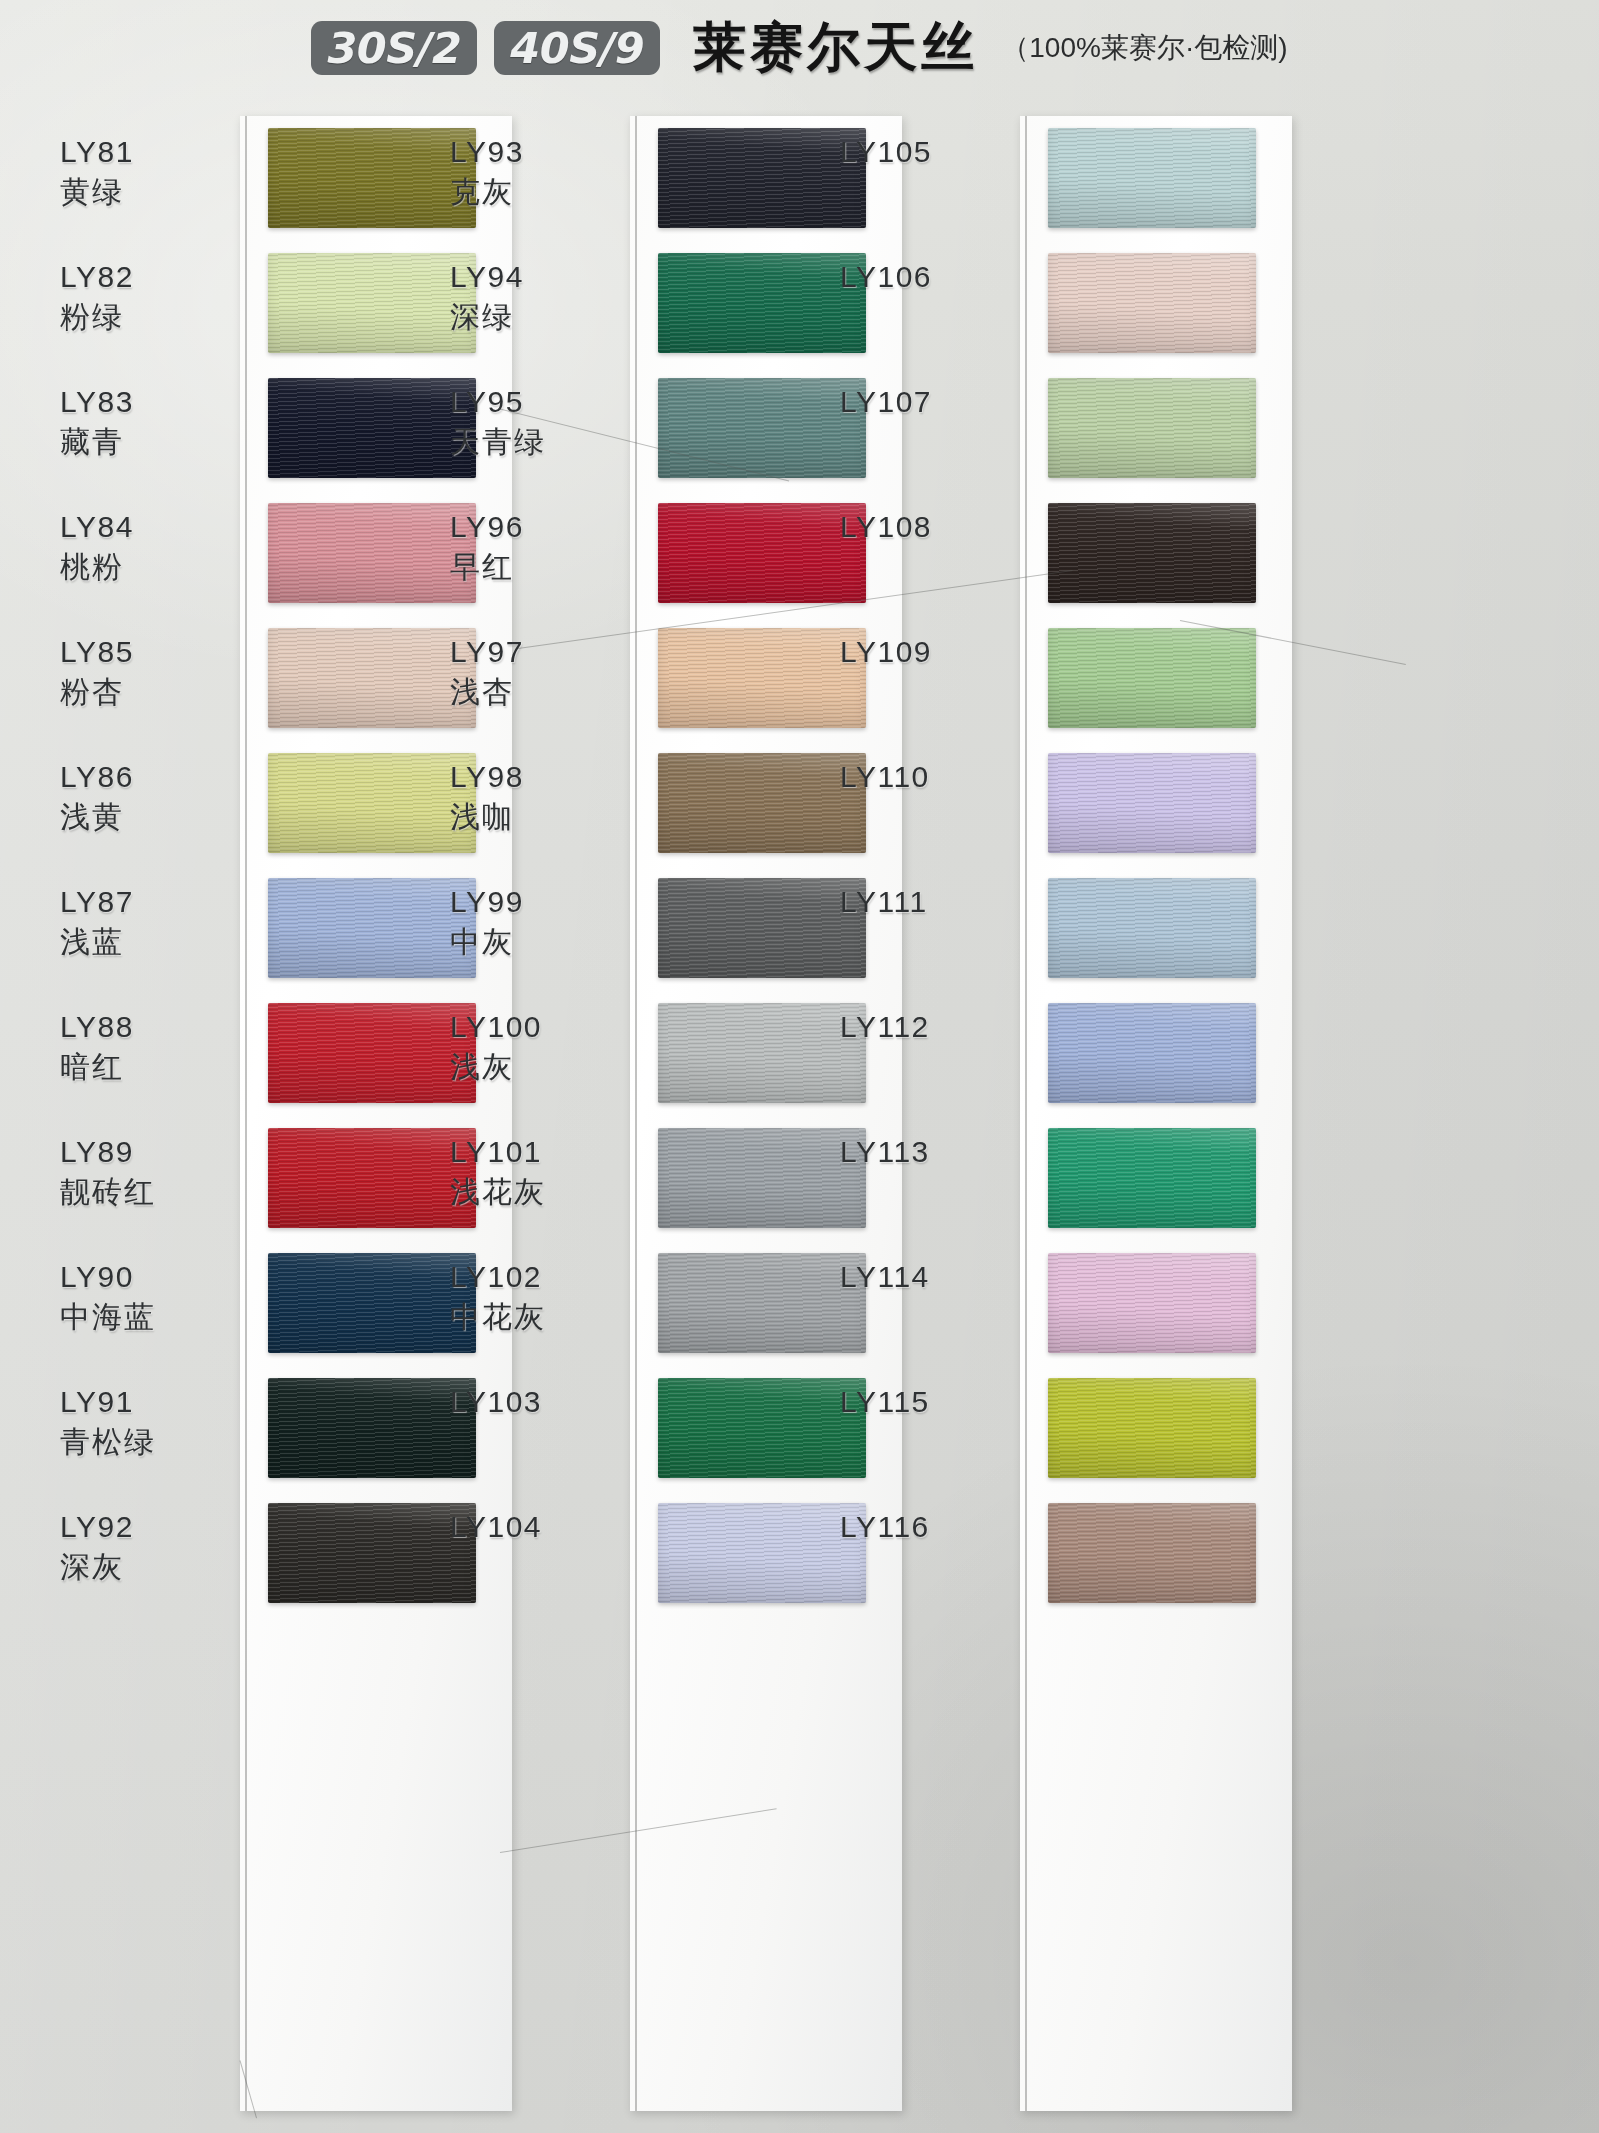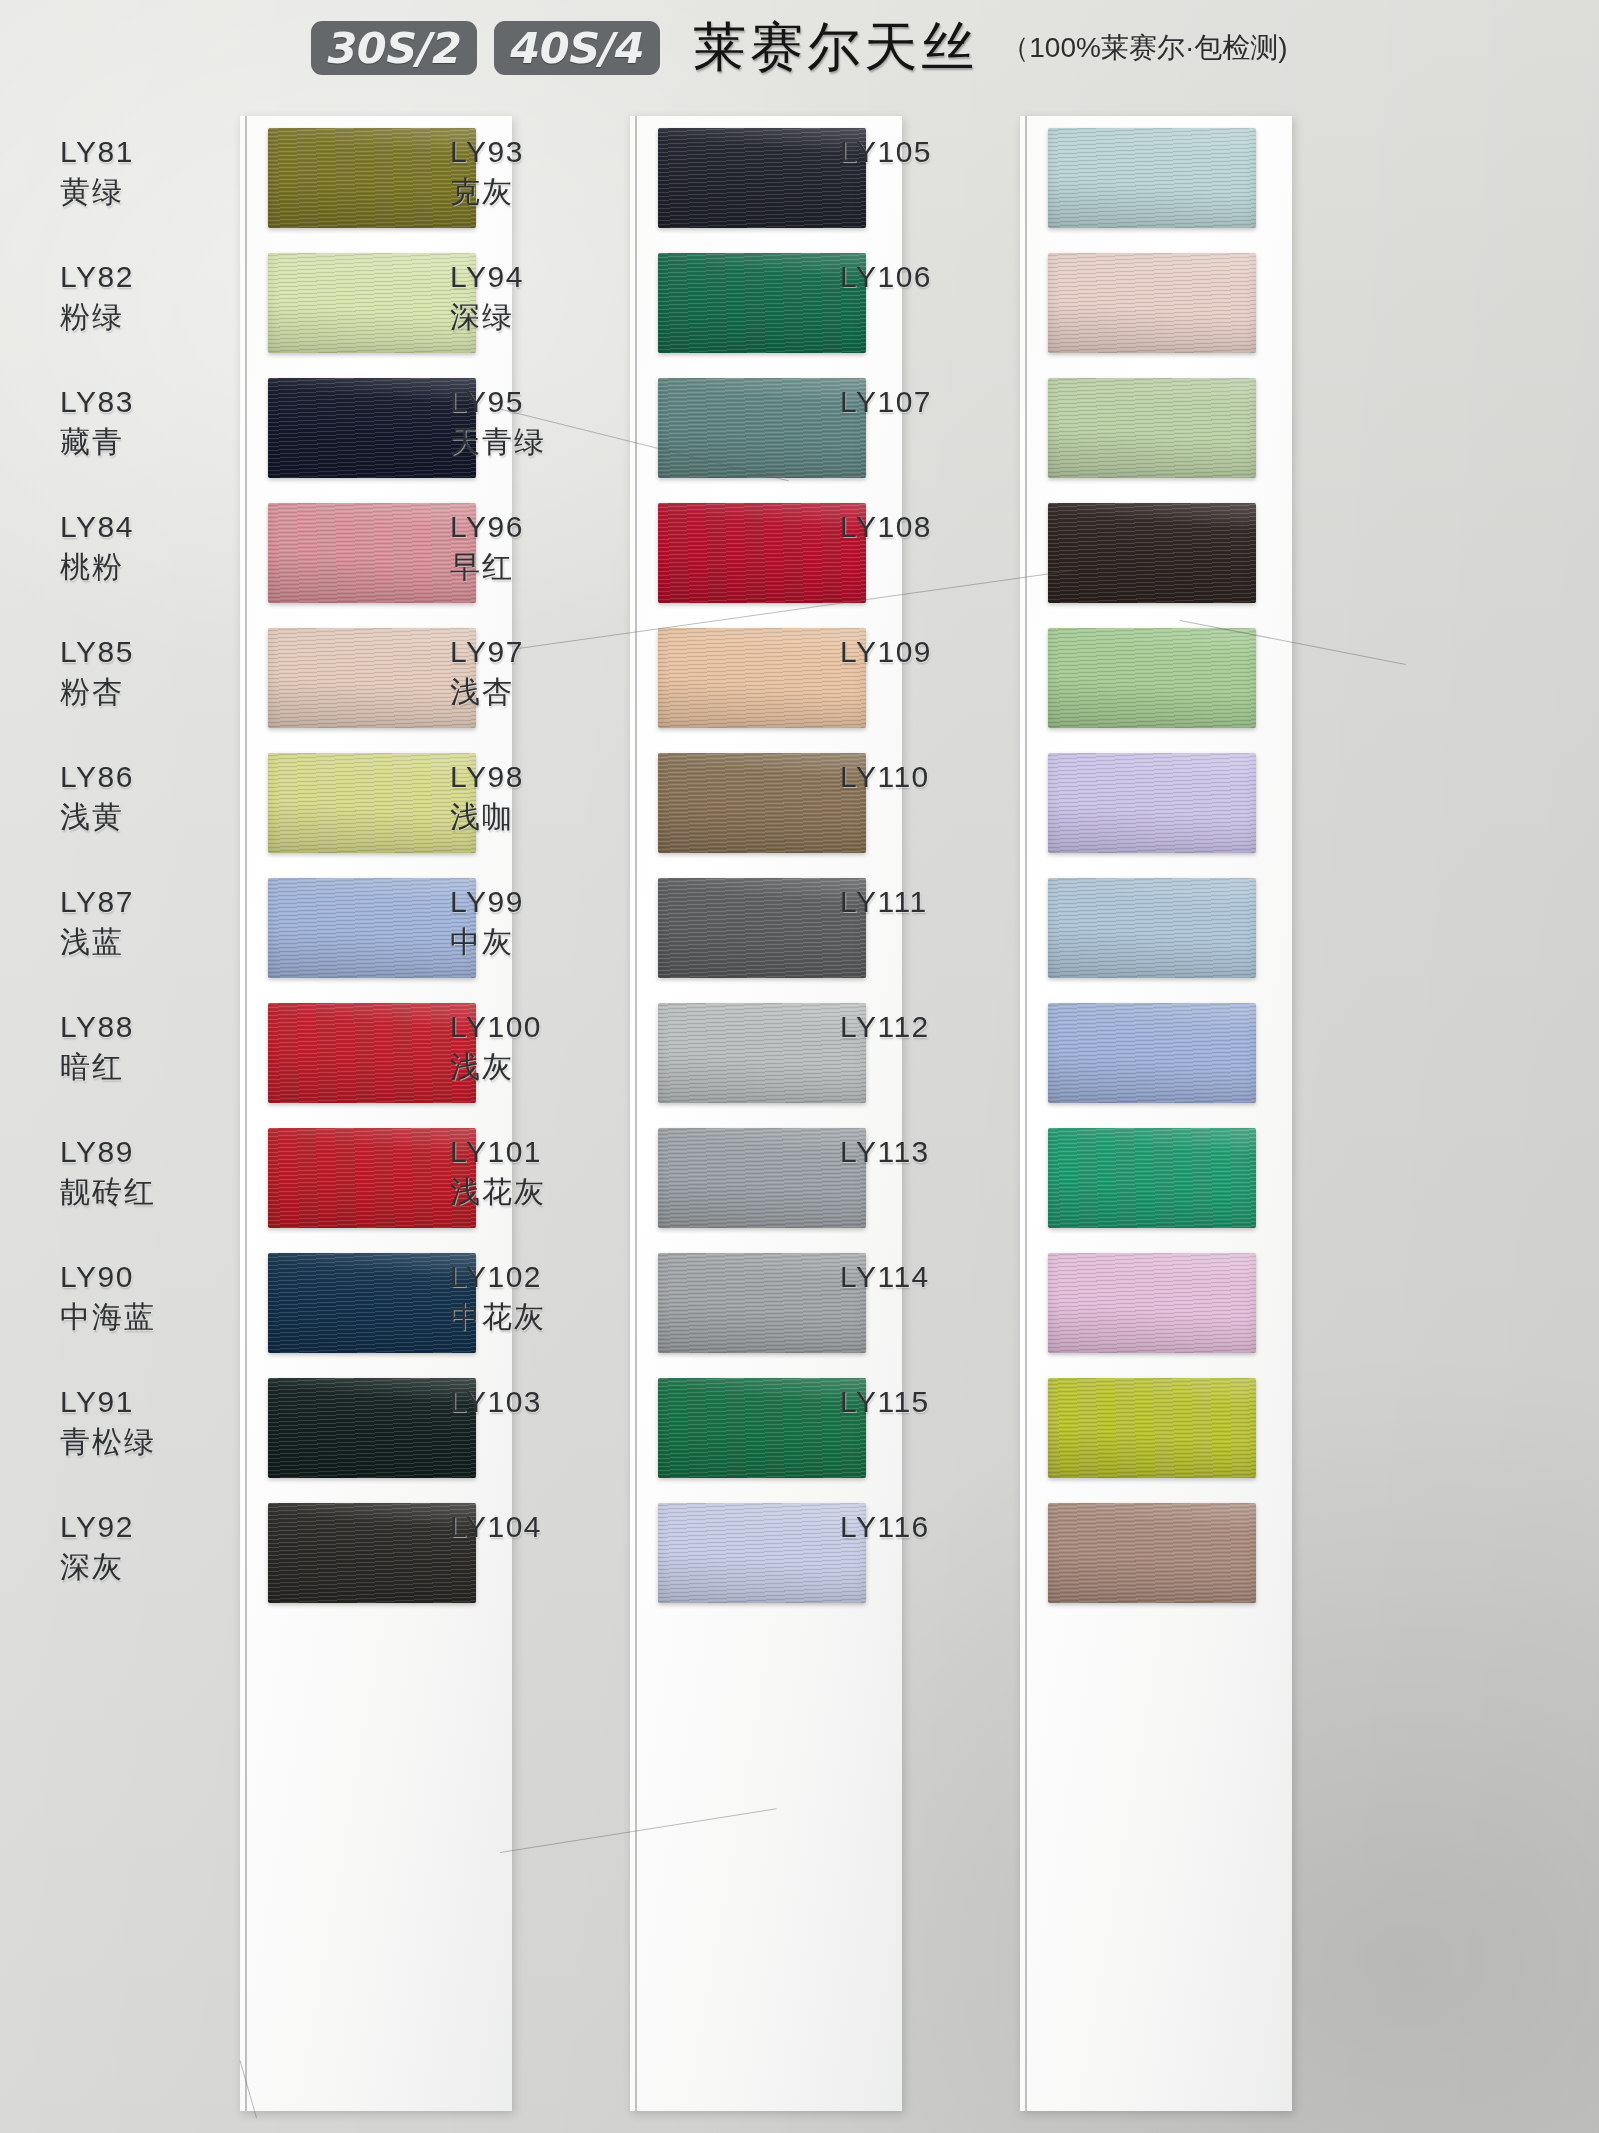--- a/index.html
+++ b/index.html
@@ -57,21 +57,21 @@
     font-size: 43px;
     font-weight: 700;
     font-style: italic;
     letter-spacing: -0.5px;
     line-height: 1;
     font-family: "DejaVu Sans", sans-serif;
     text-shadow: 0 1px 1px rgba(0,0,0,0.35);
   }
   #title-main {
     font-size: 53px;
-    font-weight: 400;
+    font-weight: 700;
     color: #141414;
     letter-spacing: 4px;
     margin-left: 16px;
     text-shadow: 1px 2px 2px rgba(0,0,0,0.30);
   }
   #title-sub {
     font-size: 28px;
     color: #2b2d2e;
     letter-spacing: 0px;
     margin-left: 6px;
@@ -195,21 +195,21 @@
     pointer-events: none;
   }
 </style>
 </head>
 <body>
 
 <div id="card">
 
   <div id="header">
     <span class="count-badge">30S/2</span>
-    <span class="count-badge">40S/4</span>
+    <span class="count-badge">40S/9</span>
     <span id="title-main">莱赛尔天丝</span>
     <span id="title-sub">（100%莱赛尔·包检测)</span>
   </div>
 
   <div id="columns">
 
     <div class="column col1" style="left:60px;">
       <div class="strip" style="left:180px;"></div>
       <div class="rows" id="rows-0">
           <div class="row" style="top: 32px;">

